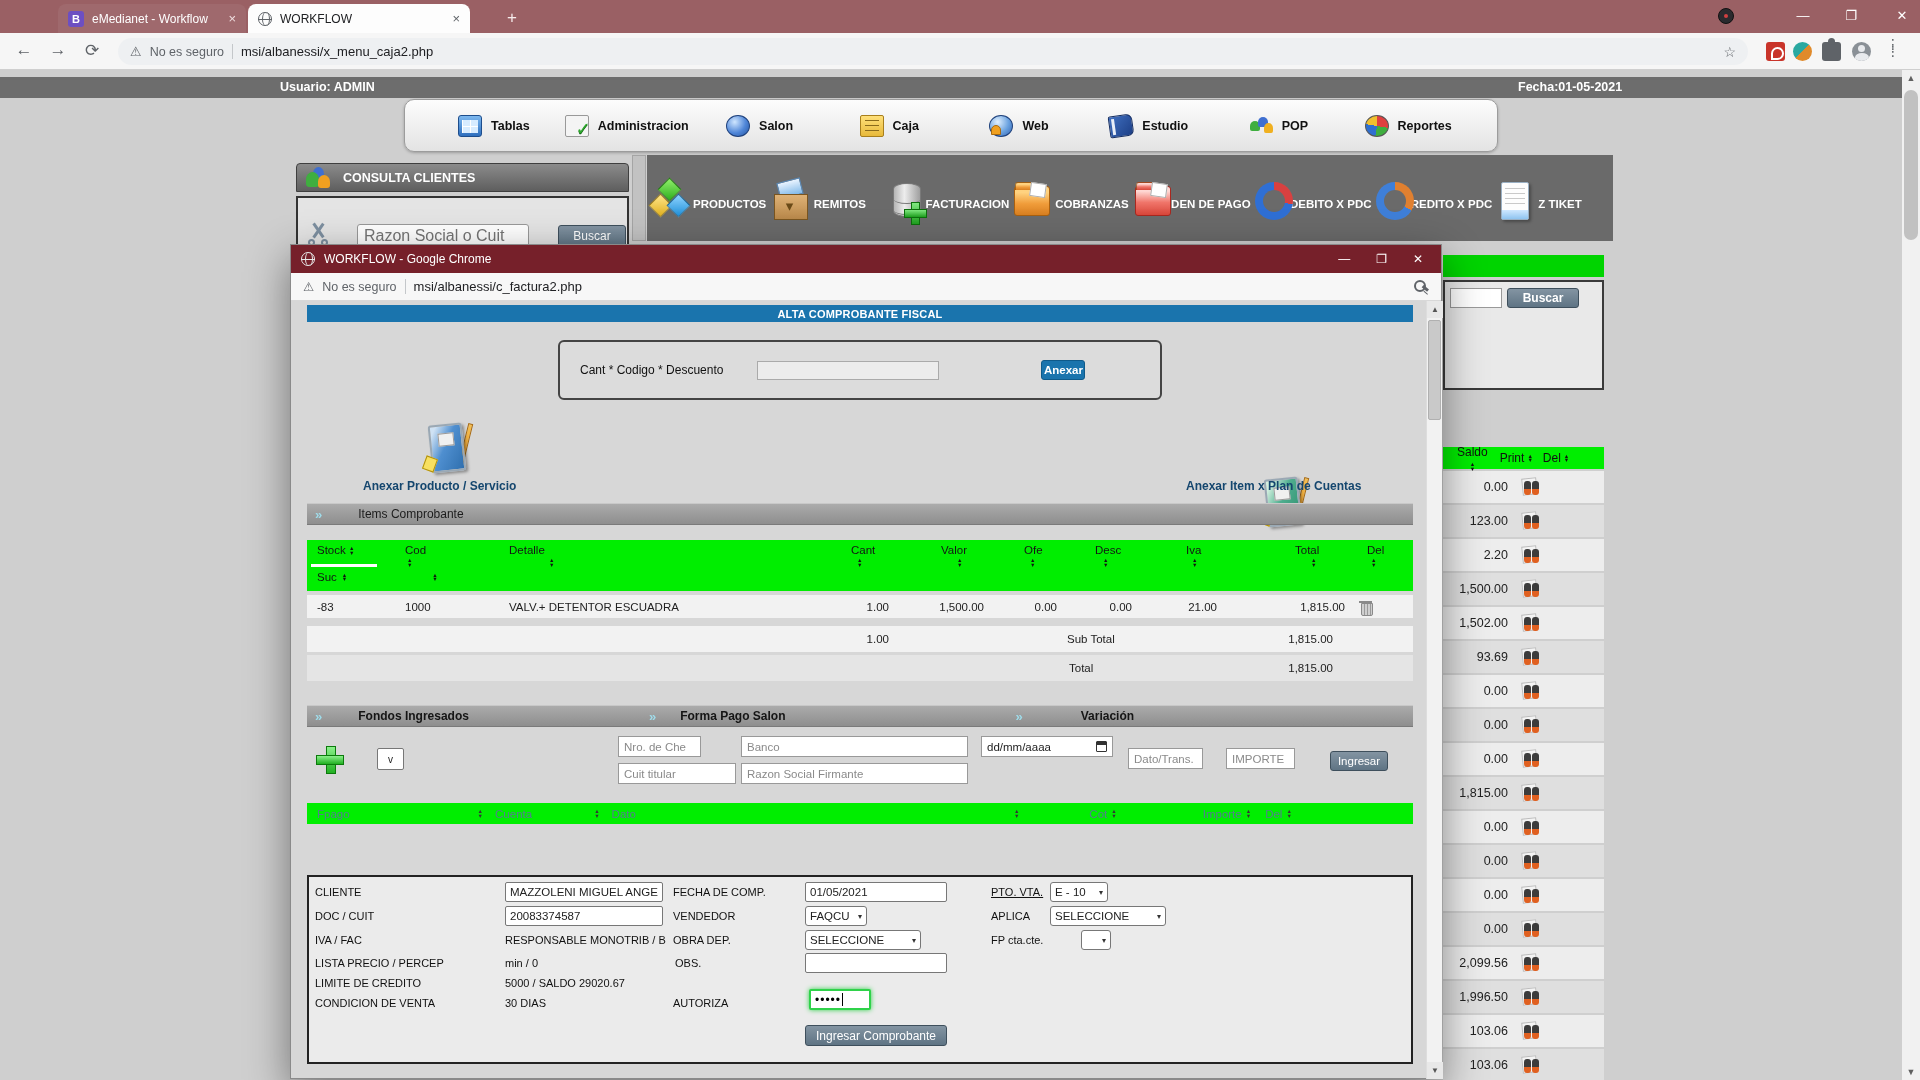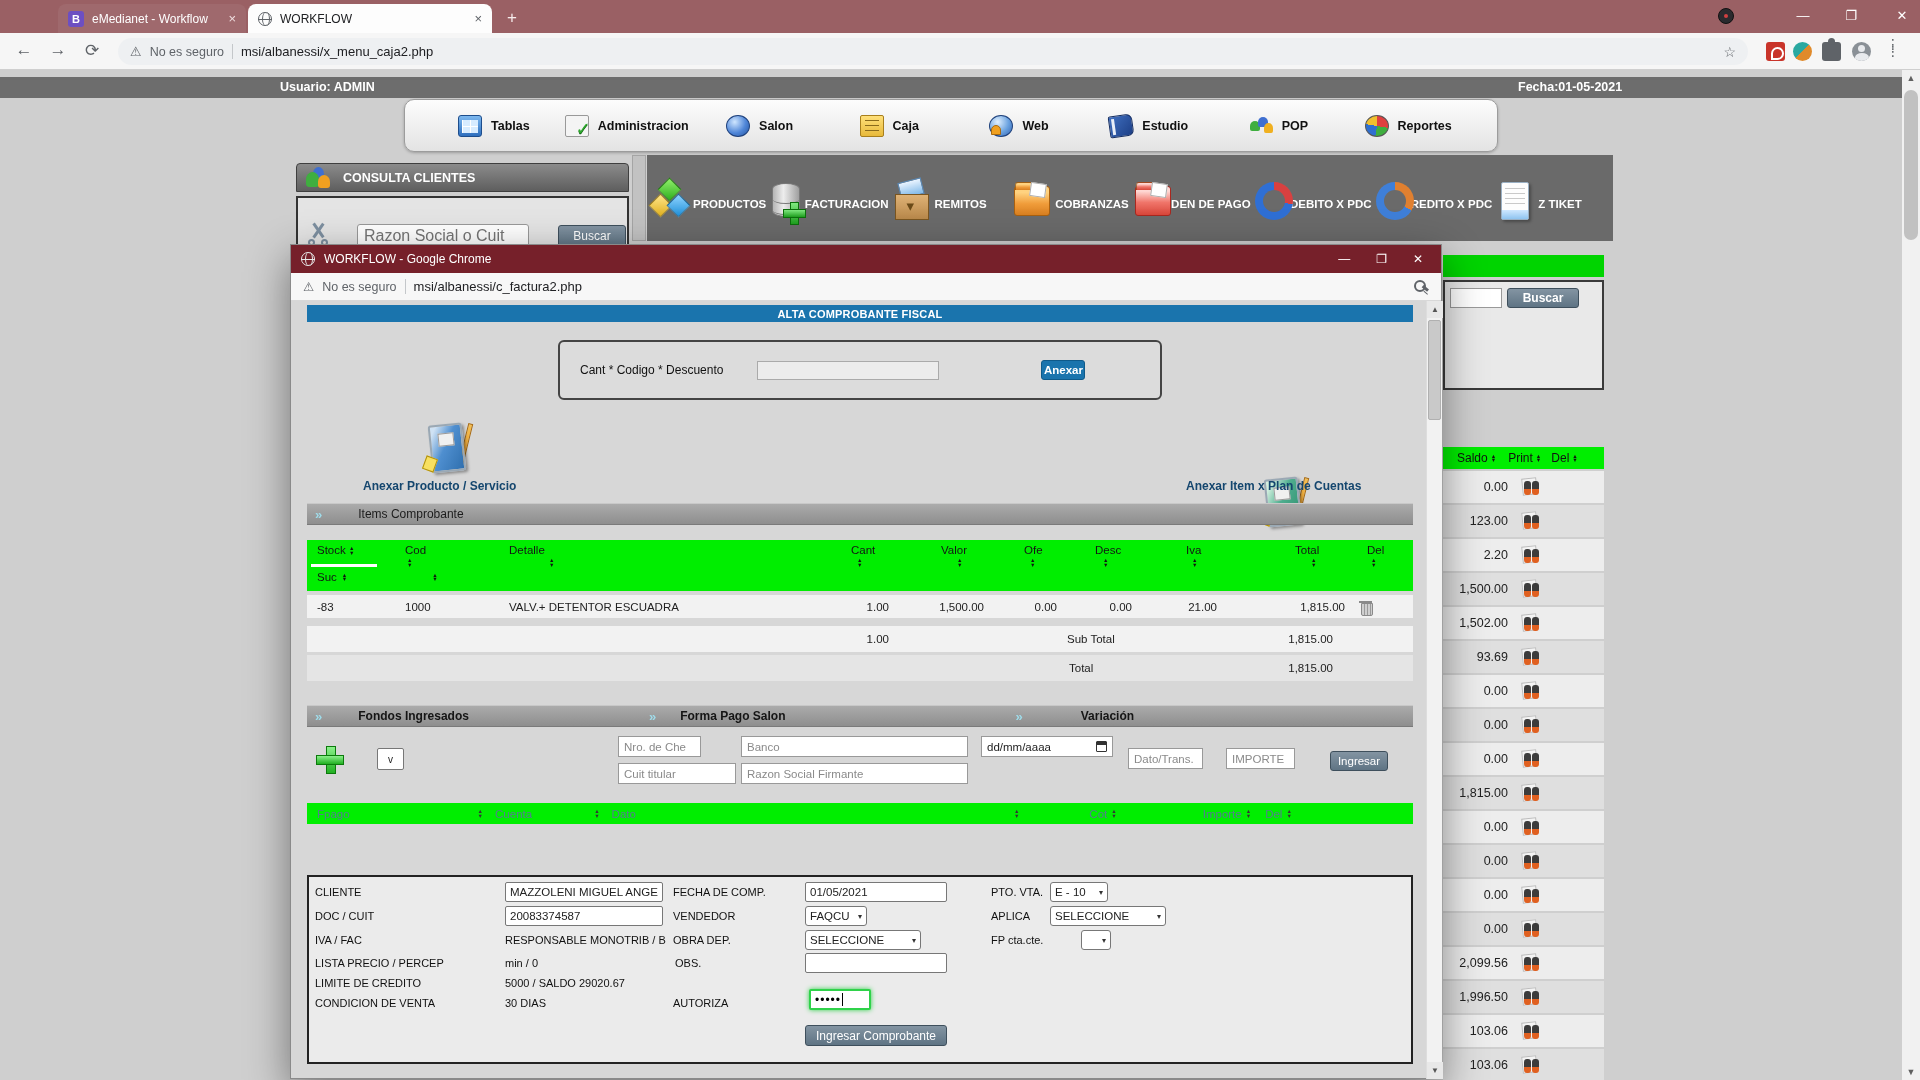--- a/index.html
+++ b/index.html
@@ -8,21 +8,21 @@
   }
   *{margin:0;padding:0;box-sizing:border-box;font-family:"Liberation Sans","DejaVu Sans",sans-serif;}
   body{width:1920px;height:1080px;overflow:hidden;background:#cfcfcf;}
   .abs{position:absolute;}
   .screen{position:relative;width:1920px;height:1080px;overflow:hidden;}
 
   
   .tabstrip{left:0;top:0;width:1920px;height:33px;background:var(--tabstrip);}
   .tab{top:4px;height:29px;display:flex;align-items:center;gap:8px;padding:0 10px;font-size:12px;}
   .tab.inactive{left:58px;width:188px;color:#fff;background:rgba(255,255,255,.06);border-radius:8px 8px 0 0;}
-  .tab.active{left:248px;width:244px;color:#202124;background:#fdfdfd;border-radius:8px 8px 0 0;text-align:right;}
+  .tab.active{left:248px;width:222px;color:#202124;background:#fdfdfd;border-radius:8px 8px 0 0;text-align:right;}
   .fav-b{width:16px;height:16px;border-radius:3px;background:#6d4fc2;color:#fff;font-size:11px;font-weight:bold;display:flex;align-items:center;justify-content:center;}
   .globe{width:14px;height:14px;border:1.5px solid #5f6368;border-radius:50%;position:relative;flex:none;}
   .globe::before{content:"";position:absolute;left:50%;top:-1px;bottom:-1px;width:6px;margin-left:-3px;border:1.2px solid #5f6368;border-radius:50%;border-top:none;border-bottom:none;}
   .globe::after{content:"";position:absolute;left:-1px;right:-1px;top:50%;height:0;border-top:1.2px solid #5f6368;}
   .globe.light{border-color:#e8e8e8;}
   .globe.light::before{border-color:#e8e8e8;}
   .globe.light::after{border-color:#e8e8e8;}
   .tclose{margin-left:auto;font-size:13px;line-height:13px;cursor:pointer;}
   .tab.inactive .tclose{color:#f0dfe0;}
   .tab.active .tclose{color:#5f6368;}
@@ -336,31 +336,31 @@
       <div class="cell">
         <div class="ticon">
             <div class="cube cu-g"></div>
             <div class="cube cu-y"></div>
             <div class="cube cu-b"></div>
           </div>
         <div class="lbl">PRODUCTOS</div>
       </div>
       <div class="cell">
         <div class="ticon">
+            <div class="sheet"></div>
+            <div class="crate"></div>
+          </div>
+        <div class="lbl">REMITOS</div>
+      </div>
+      <div class="cell">
+        <div class="ticon">
             <div class="db"></div>
             <div class="plusbig"></div>
           </div>
         <div class="lbl">FACTURACION</div>
-      </div>
-      <div class="cell">
-        <div class="ticon">
-            <div class="sheet"></div>
-            <div class="crate"></div>
-          </div>
-        <div class="lbl">REMITOS</div>
       </div>
       <div class="cell">
         <div class="ticon">
             <div class="foldr f-orange"></div>
           </div>
         <div class="lbl">COBRANZAS</div>
       </div>
       <div class="cell">
         <div class="ticon">
             <div class="foldr f-red"></div>
@@ -386,21 +386,21 @@
         <div class="lbl">Z TIKET</div>
       </div>
     </div>
 
     <div class="abs sgreen"></div>
     <div class="abs sbox">
       <input class="abs sinput" style="">
       <div class="abs btn sbuscar">Buscar</div>
     </div>
     <div class="abs shead">
-      <span style="margin-left:14px;">
+      <span style="margin-left:14px;flex-direction:column;">
           <i style="font-style:normal;">Saldo</i>
           <i class="sort"></i>
         </span>
       <span style="margin-left:12px;">
           <i style="font-style:normal;">Print</i>
           <i class="sort"></i>
         </span>
       <span style="margin-left:10px;">
           <i style="font-style:normal;">Del</i>
           <i class="sort"></i>
@@ -692,21 +692,21 @@
       <span style="margin-left:14px;">Del</span>
         <span class="sort" style="margin-left:4px;"></span>
     </div>
 
     <div class="abs formbox">
       <div class="frow" style="top:5px;">
         <span class="flbl" style="left:6px;">CLIENTE</span>
         <input class="finput" style="left: 196px; width: 158px;" value="MAZZOLENI MIGUEL ANGEL">
         <span class="flbl" style="left:364px;">FECHA DE COMP.</span>
         <input class="finput" style="left: 496px; width: 142px;" value="01/05/2021">
-        <span class="flbl" style="left:682px;">PTO. VTA.</span>
+        <span class="flbl" style="left:682px;text-decoration:underline;">PTO. VTA.</span>
         <div class="sel" style="left:741px;width:58px;">
             <span>E - 10</span>
             <span class="car">▾</span>
           </div>
       </div>
       <div class="frow" style="top:29px;">
         <span class="flbl" style="left:6px;">DOC / CUIT</span>
         <input class="finput" style="left: 196px; width: 158px;" value="20083374587">
         <span class="flbl" style="left:364px;">VENDEDOR</span>
         <div class="sel" style="left:496px;width:62px;">

